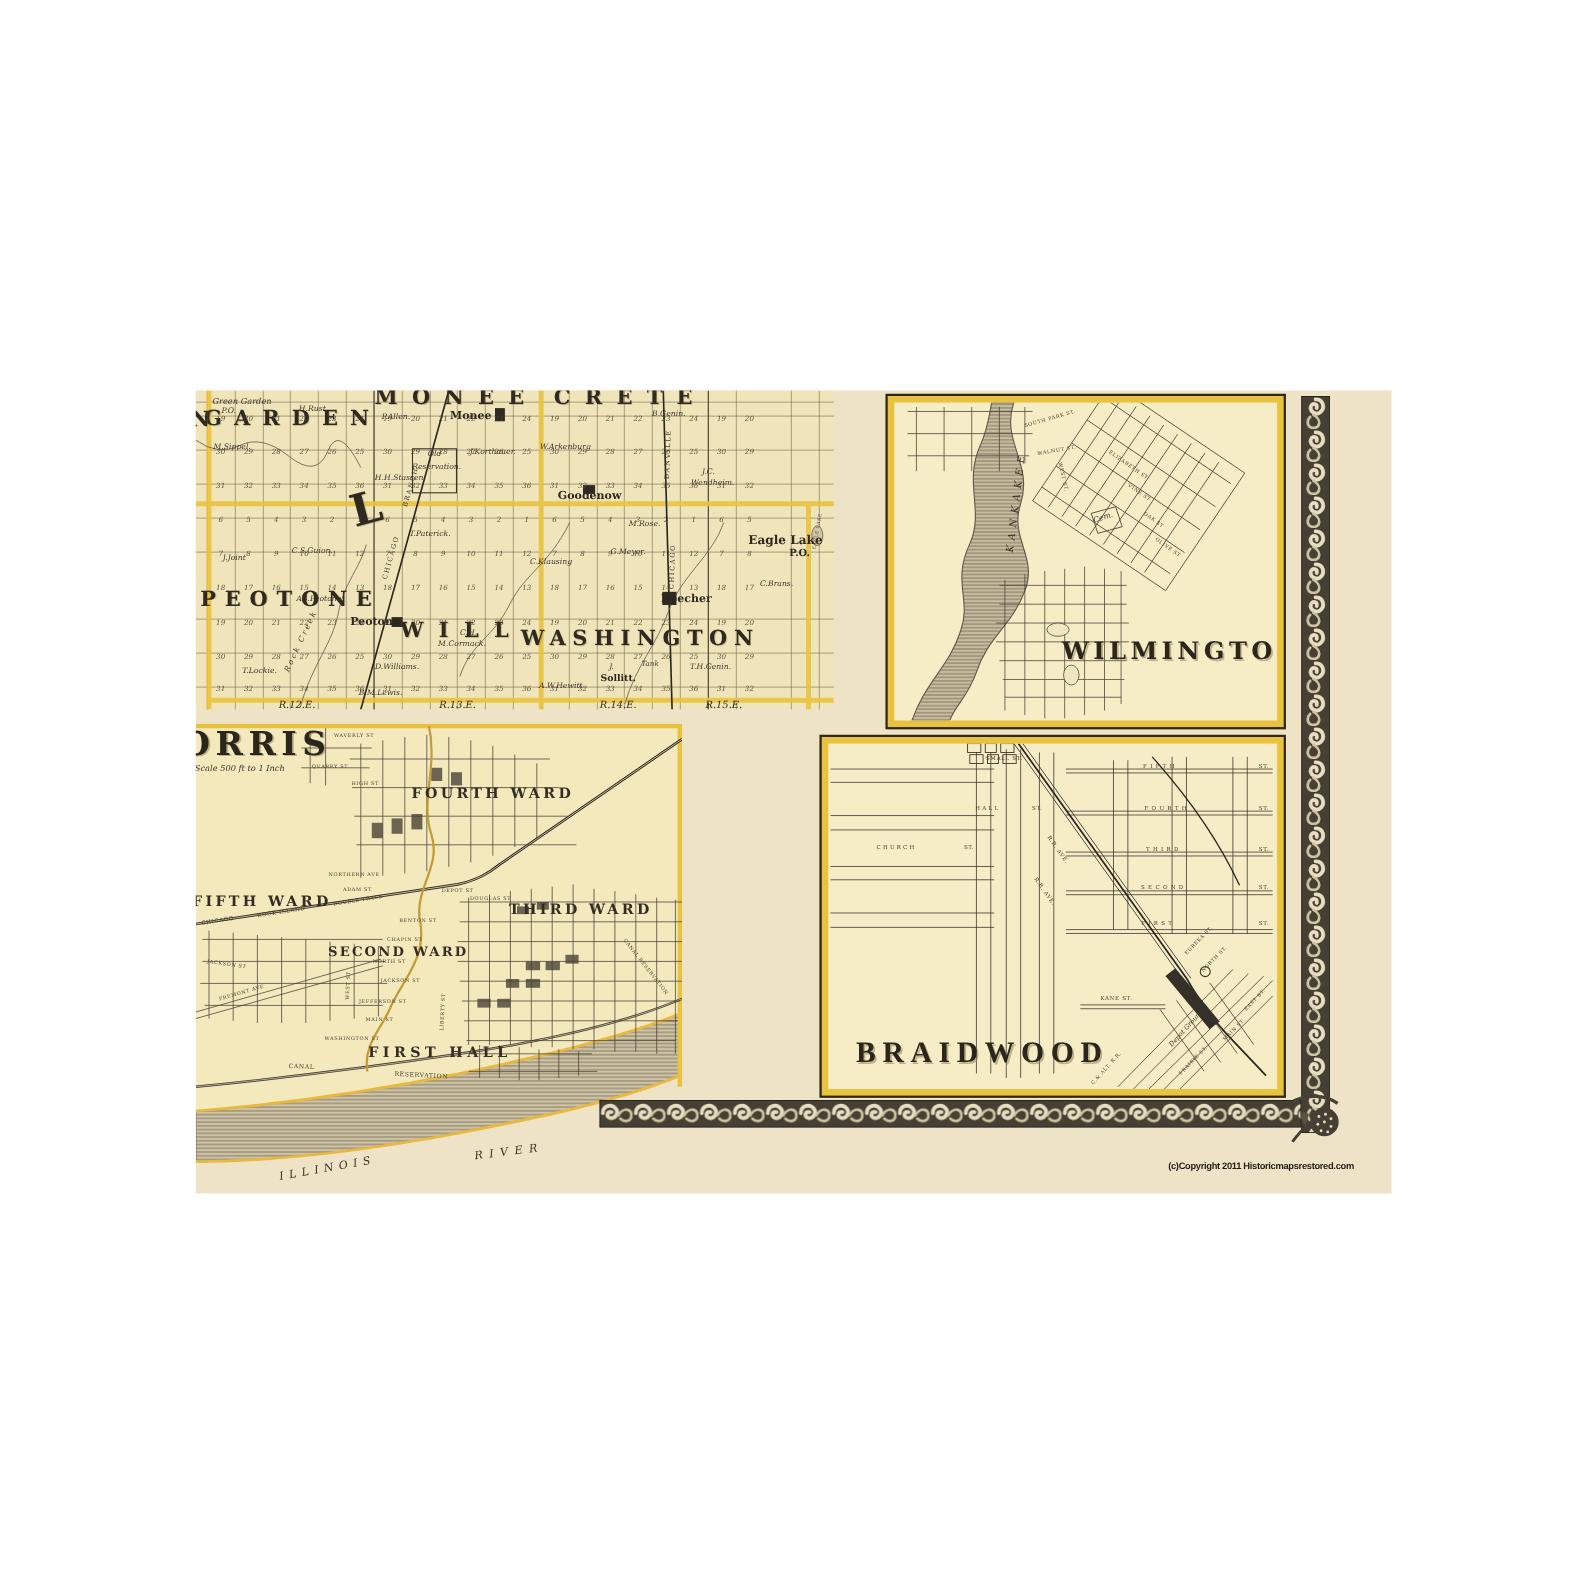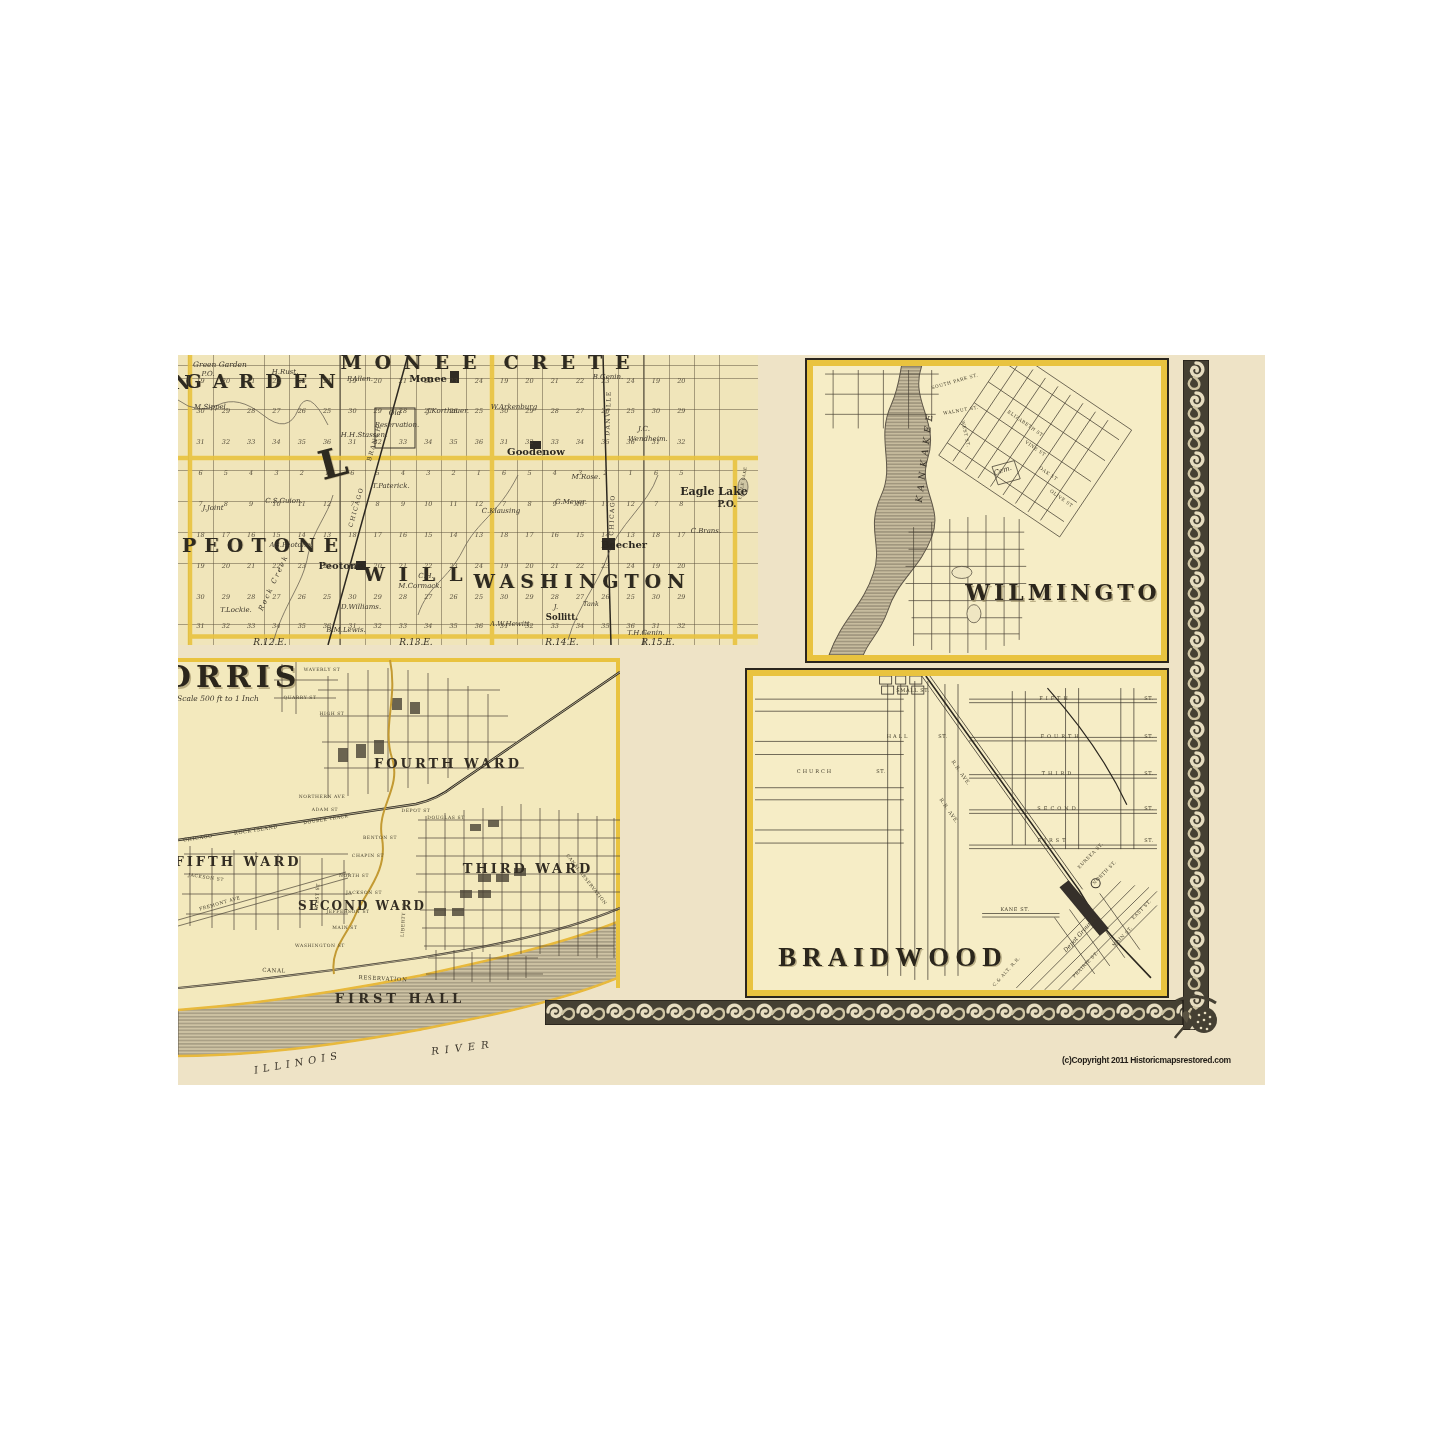--- a/index.html
+++ b/index.html
@@ -22,21 +22,21 @@
   .inset{border:2.5px solid #2a251d;background:#e9c33f;box-sizing:border-box;}
   .inset-paper{position:absolute;inset:6px;background:#f6edc6;overflow:hidden;}
 
   
   .map-label{position:absolute;transform:translate(-50%,-50%) rotate(var(--r,0deg));
     white-space:nowrap;line-height:1;color:#3a342a;}
   .twp{font-weight:700;color:#2e2a20;text-shadow:.8px .8px 0 rgba(125,110,72,.35);}
   .town{font-weight:700;color:#2c2820;}
   .name{font-style:italic;color:#3c362b;}
   .tiny{color:#46402f;letter-spacing:.6px;}
-  .ward{font-weight:700;color:#332d23;margin-top:41px;}
+  .ward{font-weight:700;color:#332d23;}
   .water{font-style:italic;color:#3a342a;}
   .big{font-weight:700;color:#2b261c;text-shadow:1.5px 1.5px 0 rgba(142,127,86,.55);}
   .range{font-style:italic;color:#332d23;}
   .sec{font-style:italic;color:#4a4232;opacity:.9;}
   .rr{color:#3a342a;letter-spacing:1.5px;}
 
   .scroll-h{left:367px;top:645px;width:638px;height:25px;z-index:4;}
   .scroll-v{left:1005px;top:5px;width:26px;height:670px;z-index:4;}
   .corner-orn{left:996px;top:638px;width:48px;height:48px;z-index:5;}
 
@@ -119,21 +119,21 @@
           <span class="map-label name" style="left: 323px; top: 156px; font-size: 7px; --r: 0deg;">C.Klausing</span>
           <span class="map-label name" style="left: 393px; top: 147px; font-size: 7px; --r: 0deg;">G.Meyer.</span>
           <span class="map-label name" style="left: 528px; top: 176px; font-size: 7px; --r: 0deg;">C.Brans.</span>
           <span class="map-label name" style="left: 113px; top: 190px; font-size: 7px; --r: 0deg;">AB.Peotone.</span>
           <span class="map-label name" style="left: 248px; top: 221px; font-size: 7px; --r: 0deg;">C.H.</span>
           <span class="map-label name" style="left: 242px; top: 231px; font-size: 7px; --r: 0deg;">M.Cormack.</span>
           <span class="map-label name" style="left: 183px; top: 252px; font-size: 7px; --r: 0deg;">D.Williams.</span>
           <span class="map-label name" style="left: 58px; top: 255px; font-size: 7px; --r: 0deg;">T.Lockie.</span>
           <span class="map-label name" style="left: 413px; top: 249px; font-size: 6.5px; --r: 0deg;">Tank</span>
           <span class="map-label name" style="left: 378px; top: 252px; font-size: 7px; --r: 0deg;">J.</span>
-          <span class="map-label name" style="left: 468px; top: 252px; font-size: 7px; margin-top: 26px; --r: 0deg;">T.H.Genin.</span>
+          <span class="map-label name" style="left: 468px; top: 252px; font-size: 7px; --r: 0deg;">T.H.Genin.</span>
           <span class="map-label name" style="left: 168px; top: 275px; font-size: 7px; --r: 0deg;">B.M.Lewis.</span>
           <span class="map-label name" style="left: 333px; top: 269px; font-size: 7px; --r: 0deg;">A.W.Hewitt.</span>
           <span class="map-label name" style="left: 96px; top: 228px; font-size: 7px; letter-spacing: 2px; --r: -65deg;">Rock Creek</span>
           <span class="map-label rr" style="left: 196px; top: 88px; font-size: 6px; --r: -74deg;">BRANCH</span>
           <span class="map-label rr" style="left: 178px; top: 152px; font-size: 6px; --r: -74deg;">CHICAGO</span>
           <span class="map-label rr" style="left: 430px; top: 58px; font-size: 6px; --r: -88deg;">DANVILLE</span>
           <span class="map-label rr" style="left: 434px; top: 160px; font-size: 6px; --r: -88deg;">CHICAGO</span>
           <span class="map-label tiny" style="left: 565px; top: 128px; font-size: 4px; --r: -80deg;">EAGLE LAKE</span>
           <span class="map-label range" style="left: 92px; top: 287px; font-size: 9px; --r: 0deg;">R.12.E.</span>
           <span class="map-label range" style="left: 238px; top: 287px; font-size: 9px; --r: 0deg;">R.13.E.</span>

